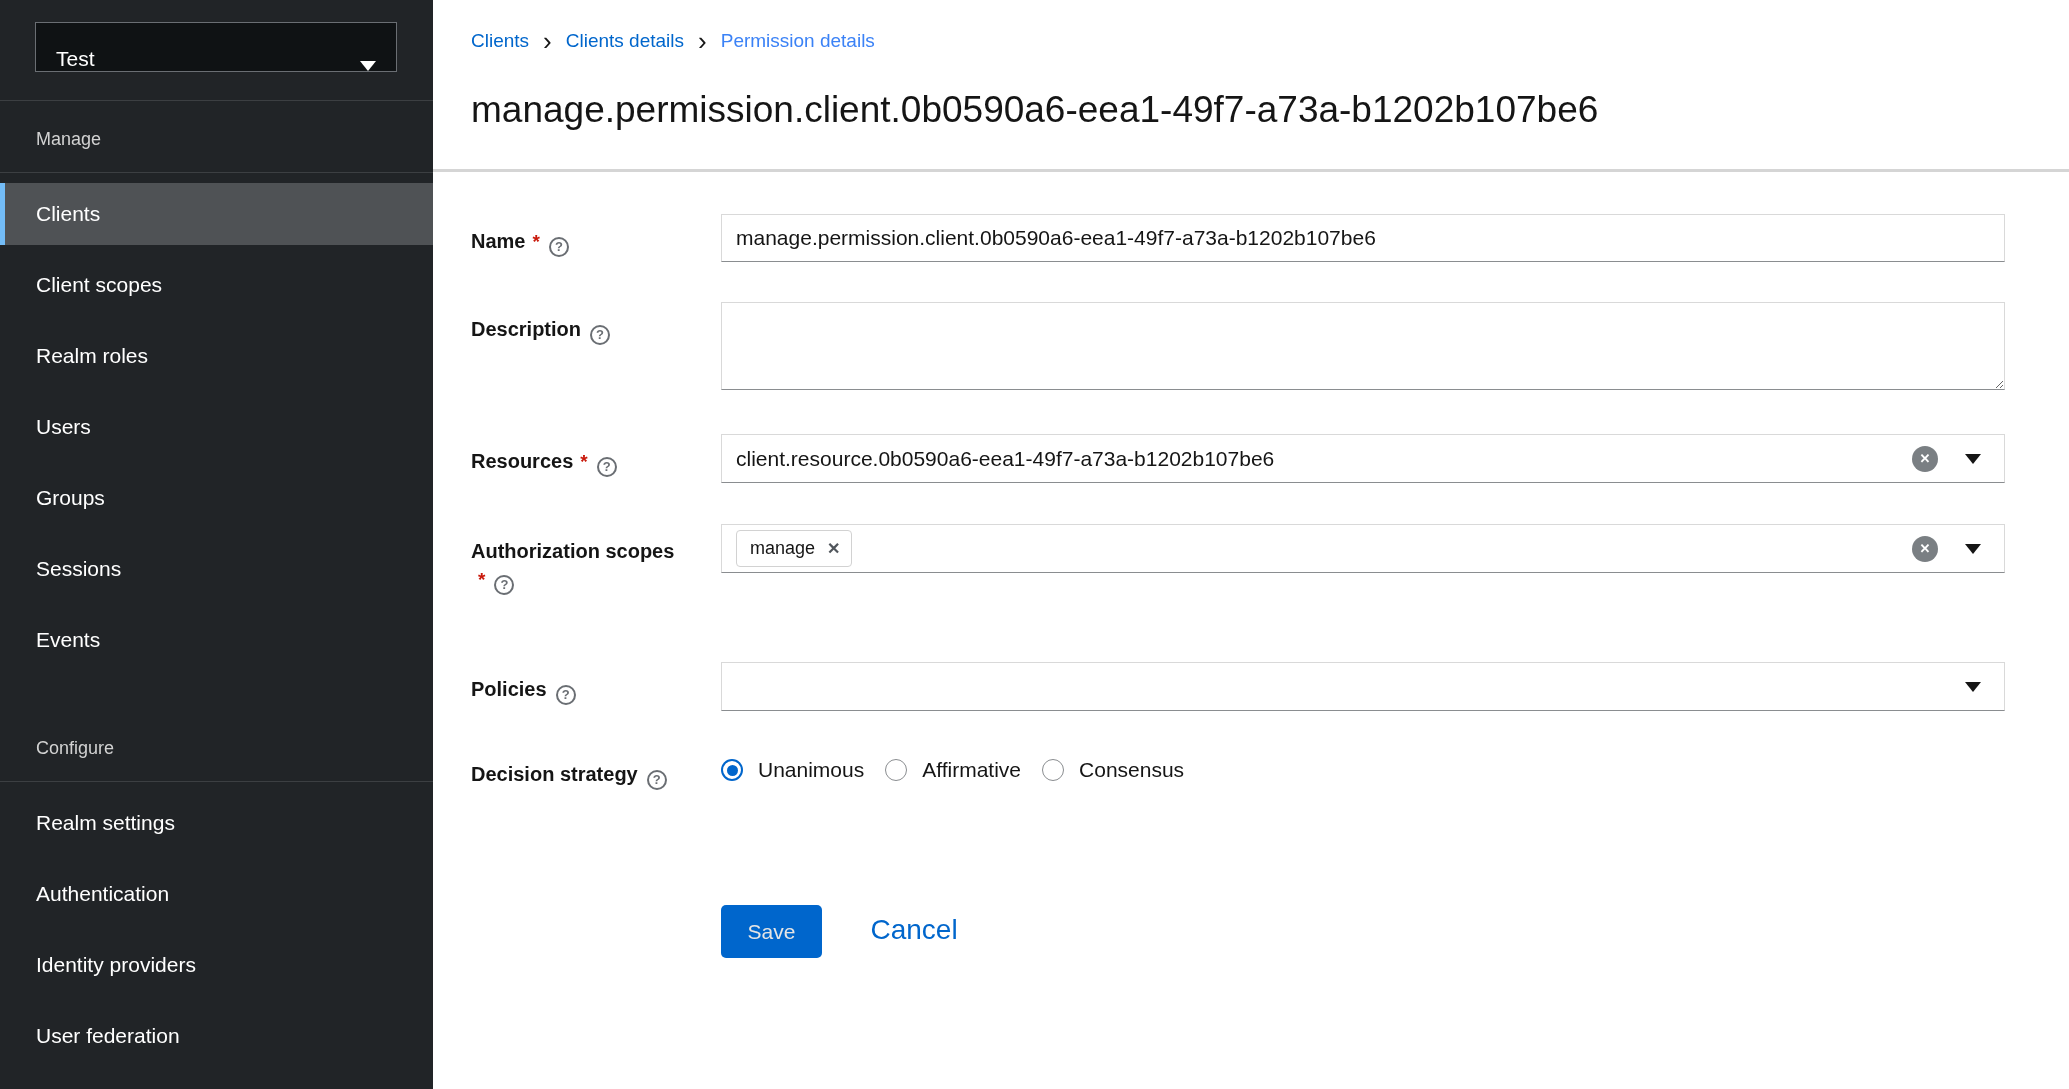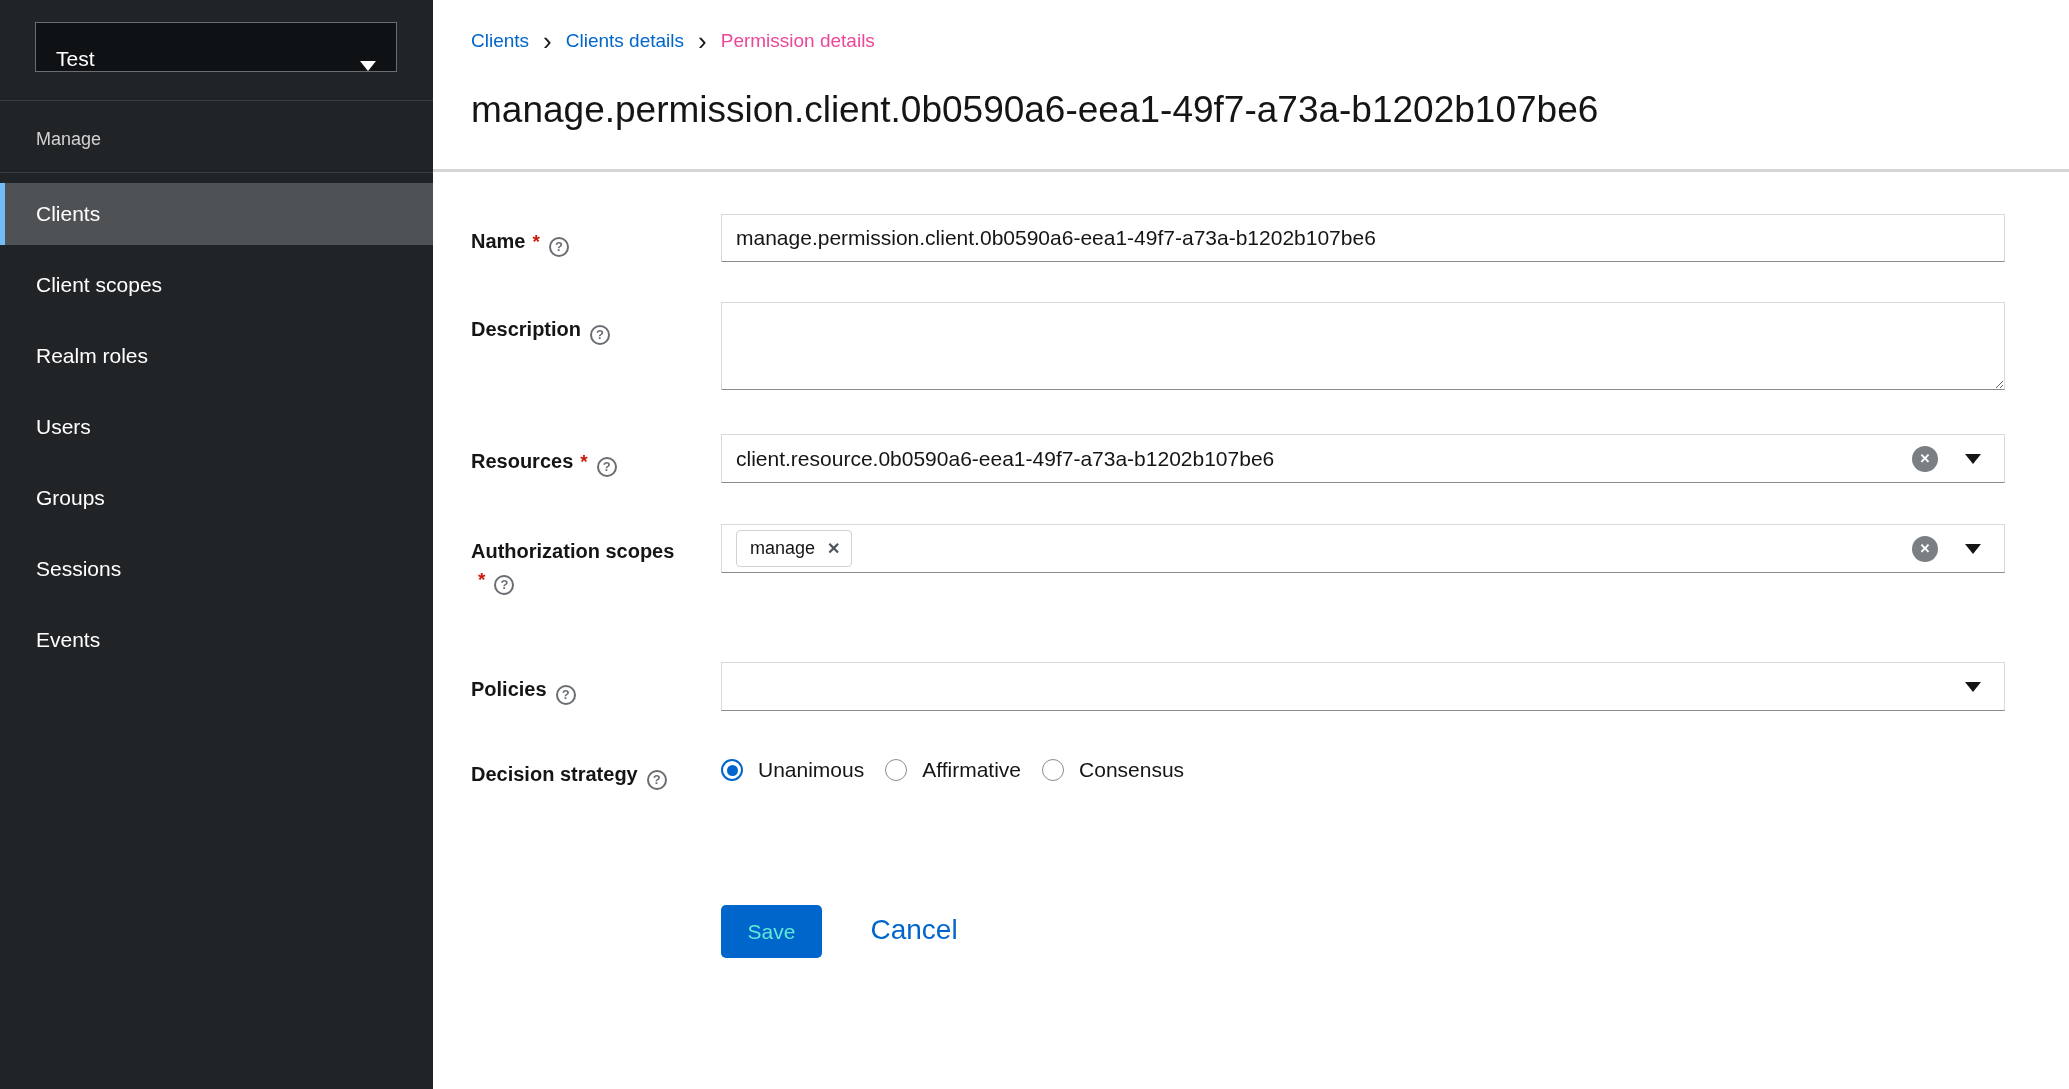--- a/index.html
+++ b/index.html
@@ -50,21 +50,21 @@
   
   .content { flex: 1; background: #ffffff; }
   .page-header {
     height: 172px; padding: 30px 64px 0 38px;
     border-bottom: 3px solid #d5d5d5;
   }
   .breadcrumb { display: flex; align-items: center; gap: 14px; font-size: 19px; }
   .breadcrumb a { color: #0066cc; text-decoration: none; cursor: pointer; }
   .breadcrumb .sep { color: #151515; font-size: 26px; line-height: 19px; }
   .breadcrumb .sep::before { content: "\203A"; }
-  .breadcrumb .current { color: #ec4899; }
+  .breadcrumb .current { color: #3b82f6; }
   h1.page-title {
     margin: 36px 0 0 0; font-size: 37px; font-weight: 500;
     line-height: 44px; color: #151515; letter-spacing: 0;
   }
 
   
   .form { padding: 42px 64px 0 38px; }
   .row {
     display: grid; grid-template-columns: 212px 1fr;
     column-gap: 38px; margin-bottom: 40px;
@@ -125,21 +125,21 @@
     border: 1px solid #8a8d90; background: #fff; cursor: pointer; position: relative;
   }
   .radio-opt input[type="radio"]:checked { border: 2px solid #0066cc; }
   .radio-opt input[type="radio"]:checked::after {
     content: ""; position: absolute; left: 0; right: 0; top: 0; bottom: 0; margin: auto;
     width: 11px; height: 11px; border-radius: 50%; background: #0066cc;
   }
 
   .actions { margin-top: 115px; }
   .btn-save {
-    width: 101px; height: 53px; background: #0066cc; color: #5eead4;
+    width: 101px; height: 53px; background: #0066cc; color: #e5e5e5;
     border: none; border-radius: 5px; font-size: 21px; font-family: inherit; cursor: pointer;
   }
   .btn-cancel {
     background: none; border: none; color: #0066cc; font-size: 28px;
     font-family: inherit; margin-left: 38px; cursor: pointer;
   }
 </style>
 </head>
 <body>
 
@@ -170,20 +170,38 @@
               <span>Users</span>
             </li>
           <li>
               <span>Groups</span>
             </li>
           <li>
               <span>Sessions</span>
             </li>
           <li>
               <span>Events</span>
+            </li>
+        </ul>
+      </div>
+      <div class="nav-section second">
+        <div class="nav-section-label">Configure</div>
+        <div class="nav-divider"></div>
+        <ul>
+          <li>
+              <span>Realm settings</span>
+            </li>
+          <li>
+              <span>Authentication</span>
+            </li>
+          <li>
+              <span>Identity providers</span>
+            </li>
+          <li>
+              <span>User federation</span>
             </li>
         </ul>
       </div>
     </nav>
   </aside>
 
   <main class="content">
     <header class="page-header">
       <nav class="breadcrumb">
         <a>Clients</a>

